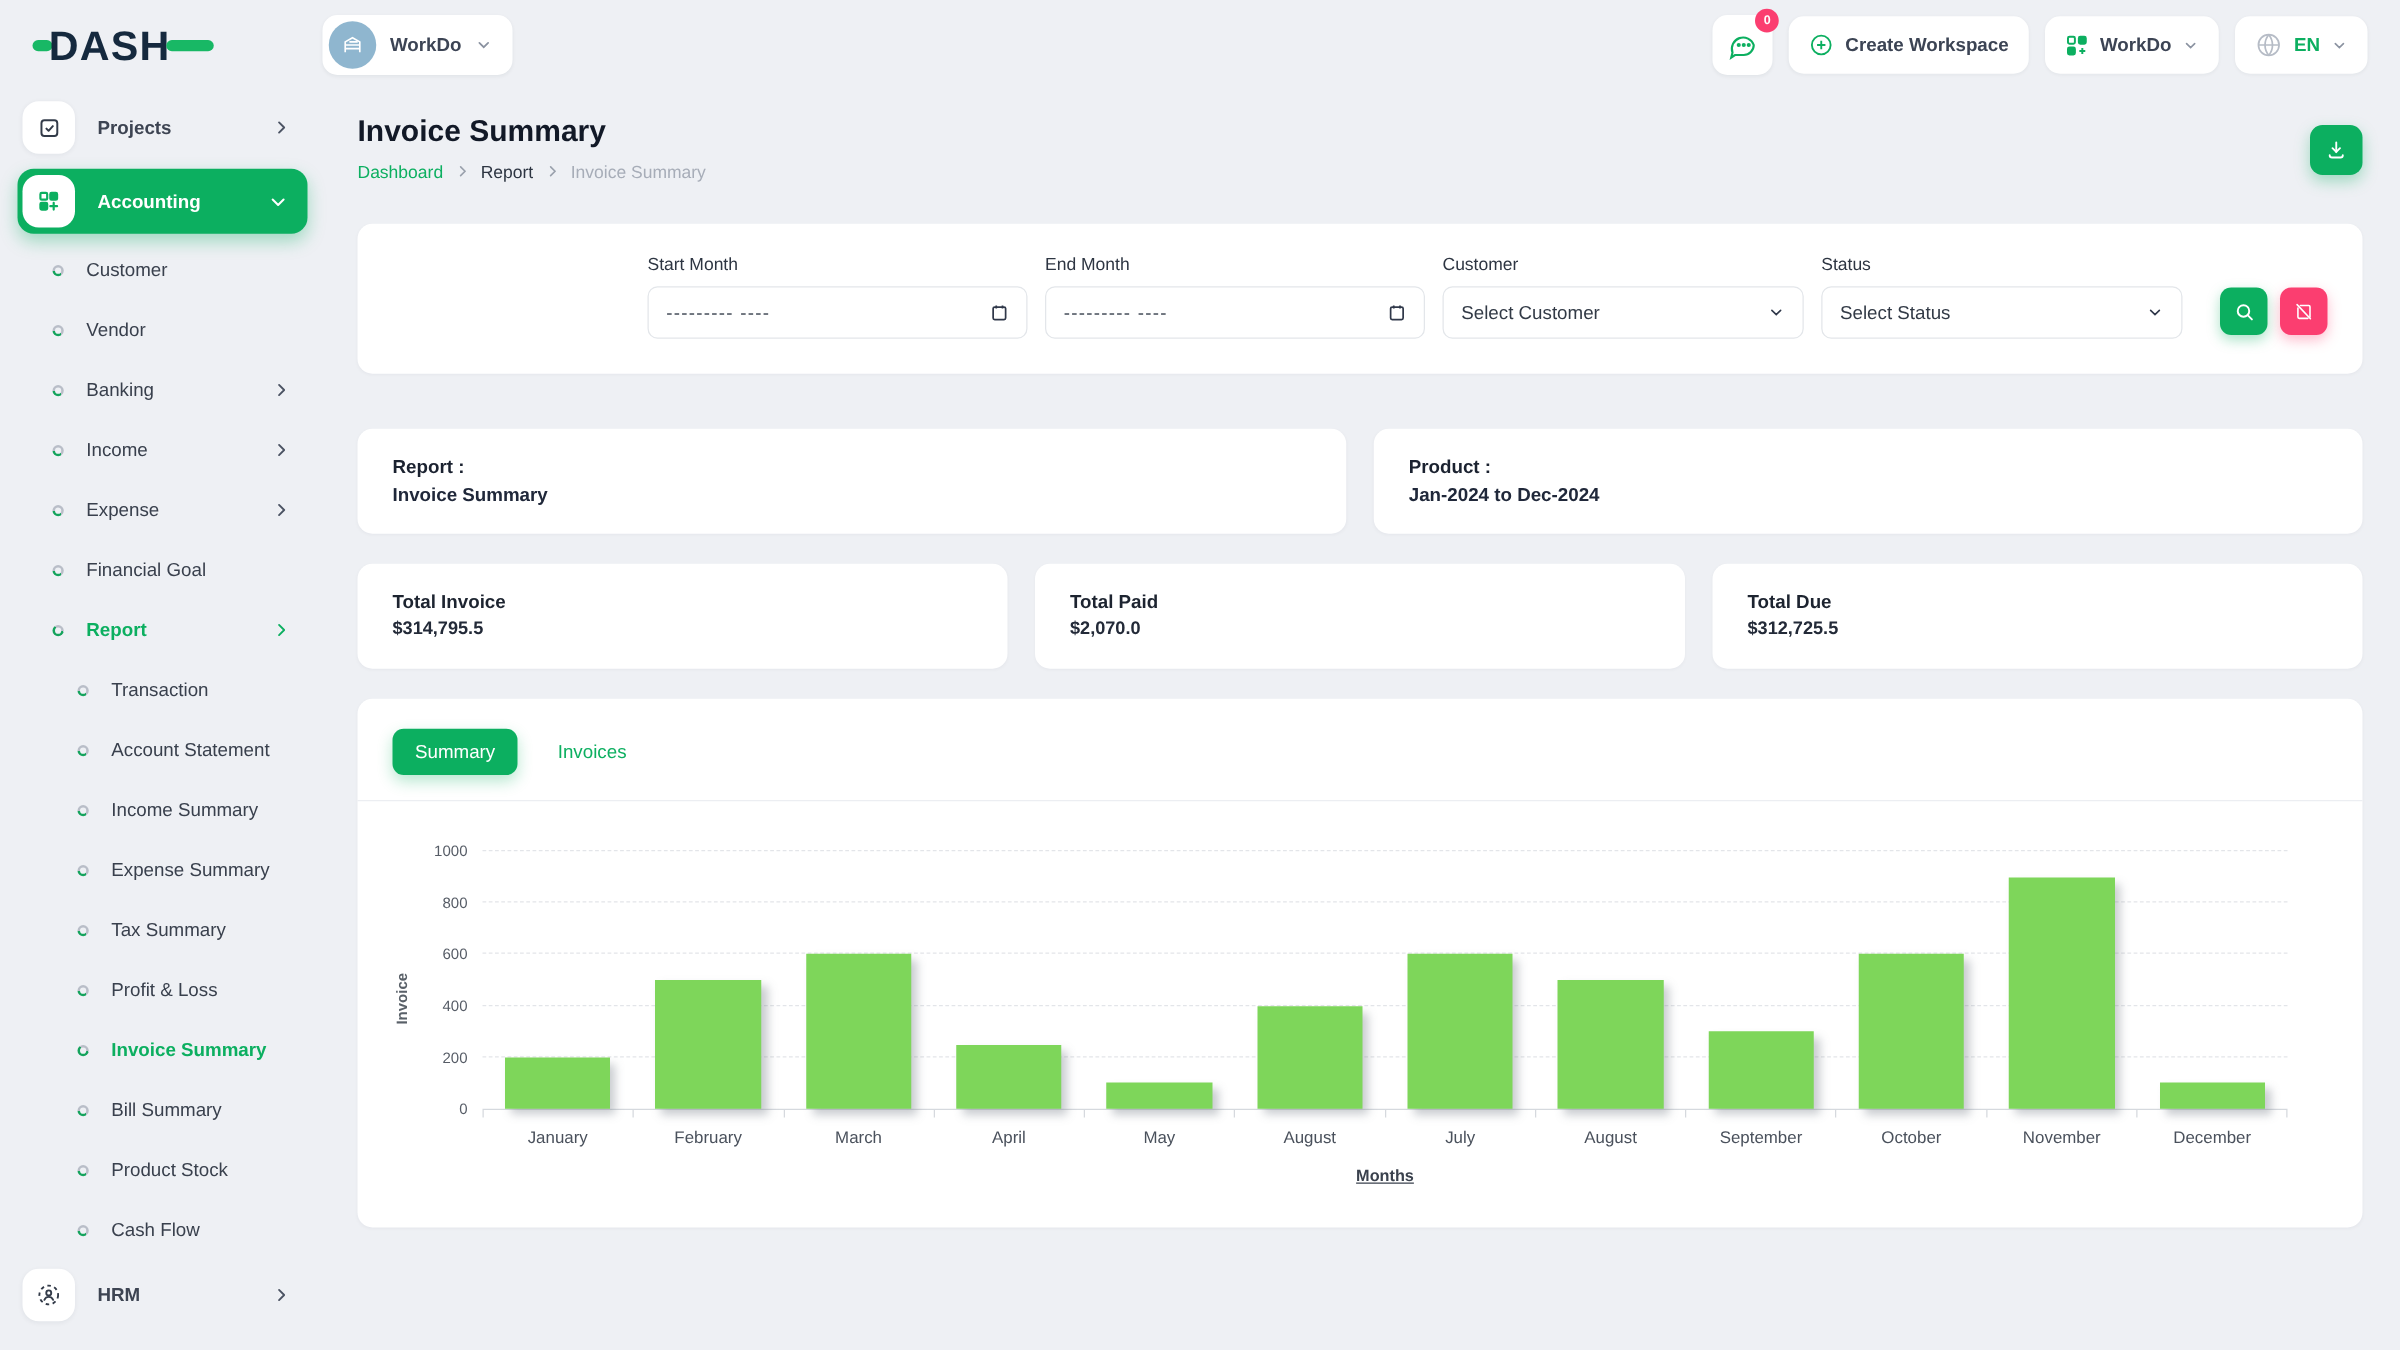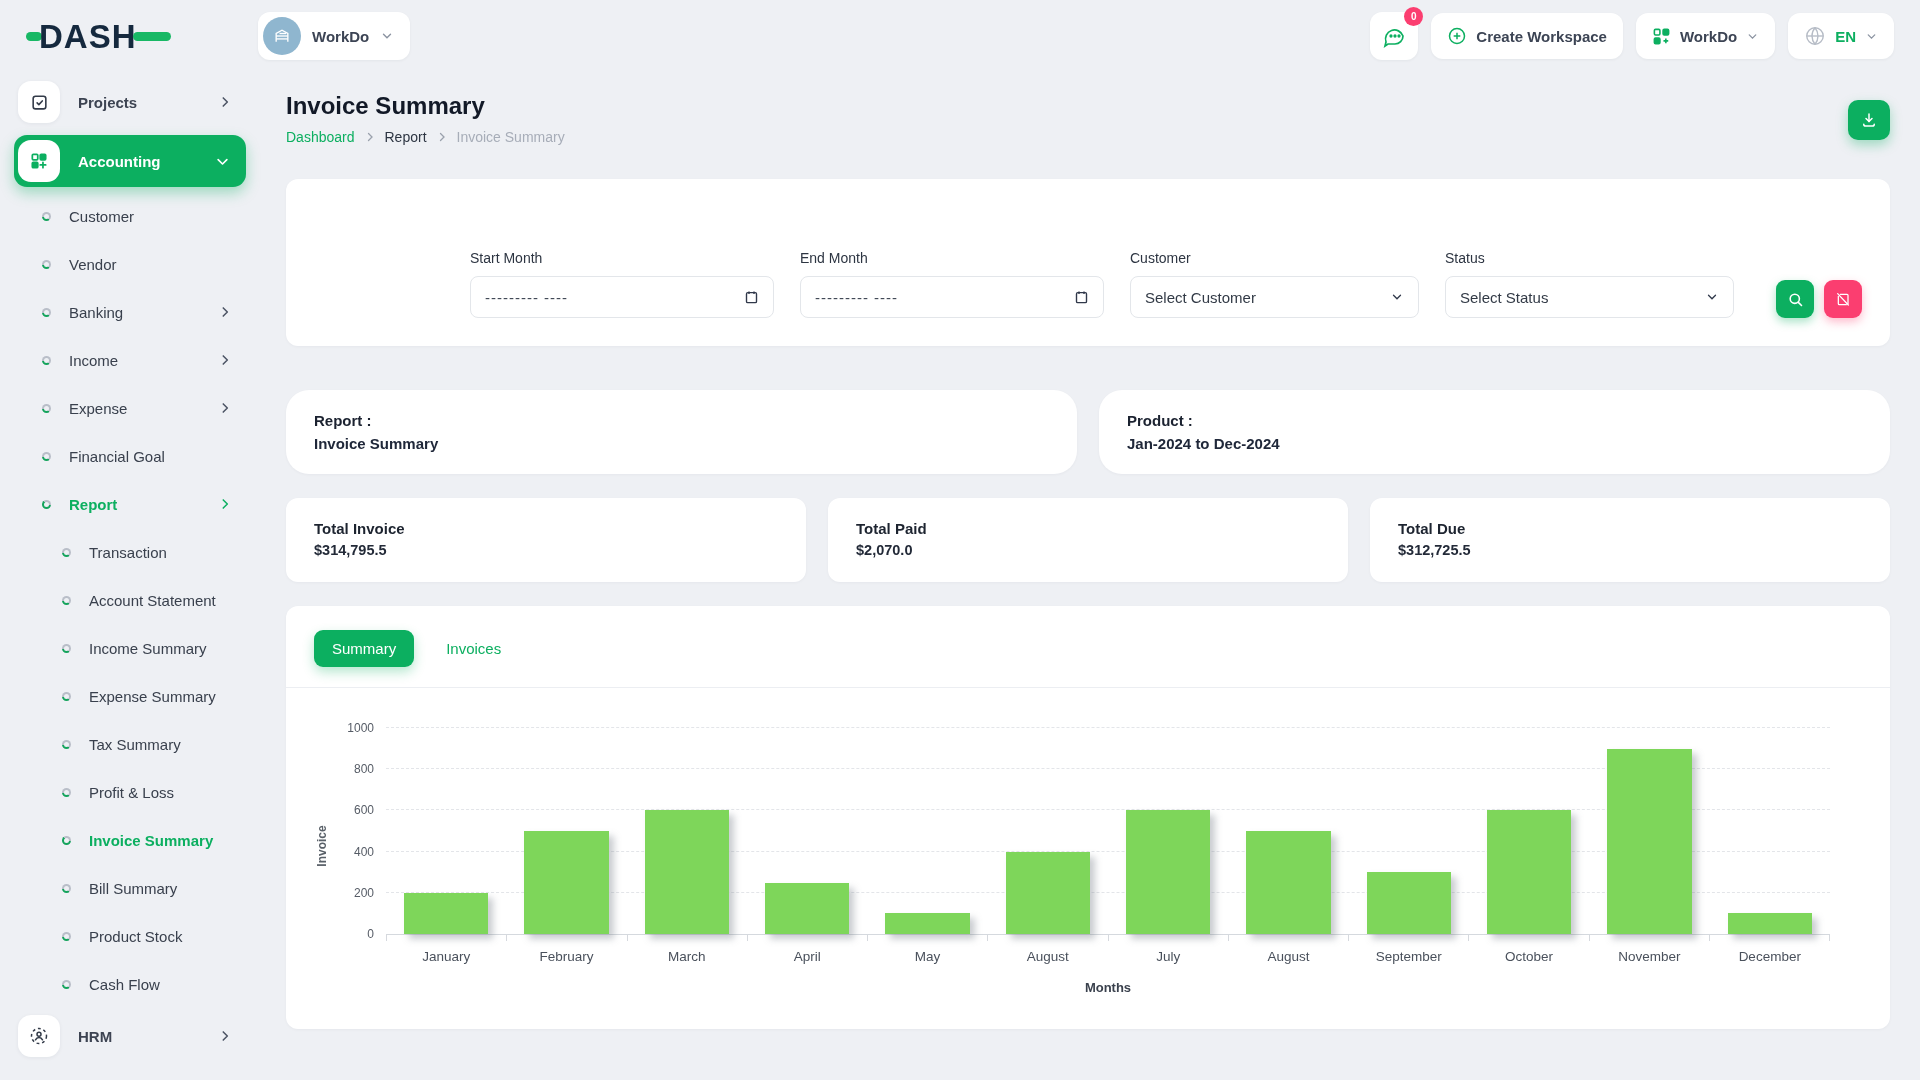--- a/index.html
+++ b/index.html
@@ -73,38 +73,38 @@
   .bc-plain { color: #2d3542; }
   .bc-muted { color: #a7adb8; }
   .dl-btn { margin-left: auto; margin-top: 8px; width: 42px; height: 40px; border-radius: 10px; border: none; cursor: pointer;
             background: var(--green); color: #fff; display: flex; align-items: center; justify-content: center;
             box-shadow: 0 5px 12px rgba(12,175,96,.35); }
 
   .card { background: #fff; border-radius: 12px; box-shadow: 0 1px 3px rgba(25,30,40,.04); }
 
   
   .filter-card { margin-top: 34px; padding: 24px 28px 28px; }
-  .filter-row { display: flex; justify-content: flex-end; align-items: flex-end; gap: 26px; margin-top: 47px; }
+  .filter-row { display: flex; justify-content: flex-end; align-items: flex-start; gap: 14px; }
   .field { display: flex; flex-direction: column; }
   .field label { font-size: 14px; color: #2d3542; margin-bottom: 10px; }
   .control { height: 42px; border: 1px solid #e3e6ea; border-radius: 8px; background: #fff;
              display: flex; align-items: center; justify-content: space-between; padding: 0 14px; cursor: pointer; }
   .month-field .control { width: 304px; }
   .month-dashes { font-size: 15px; color: #424a57; letter-spacing: 1px; }
   .select-field .control { width: 289px; font-size: 15px; color: #323a46; }
   .control .ctl-icon { color: #30384a; }
   .filter-actions { display: flex; gap: 10px; margin-left: 16px; margin-top: 27px; }
   .sq-btn { width: 38px; height: 38px; border-radius: 9px; border: none; cursor: pointer; color: #fff;
             display: flex; align-items: center; justify-content: center; }
   .sq-btn.search { background: var(--green); box-shadow: 0 4px 10px rgba(12,175,96,.35); }
   .sq-btn.reset { background: var(--pink); box-shadow: 0 4px 10px rgba(251,62,112,.35); }
 
   
   .info-row { margin-top: 44px; display: grid; grid-template-columns: 1fr 1fr; gap: 22px; }
-  .info-card { padding: 22px 28px; min-height: 84px; border-radius: 23px; }
+  .info-card { padding: 22px 28px; min-height: 84px; }
   .info-label { font-size: 15px; font-weight: 700; color: #1b2230; }
   .info-value { font-size: 15px; font-weight: 600; color: #20283a; margin-top: 6px; }
   .stat-row { margin-top: 24px; display: grid; grid-template-columns: repeat(3, 1fr); gap: 22px; }
   .stat-card { padding: 22px 28px; min-height: 84px; }
   .stat-label { font-size: 15px; font-weight: 600; color: #1d2430; }
   .stat-value { font-size: 14.5px; font-weight: 600; color: #232a38; margin-top: 5px; }
 
   
   .chart-card { margin-top: 24px; padding: 24px 0 34px; }
   .tabs { display: flex; align-items: center; gap: 14px; padding: 0 28px; }
@@ -122,21 +122,21 @@
   .bars { position: absolute; inset: 0; display: flex; align-items: flex-end; }
   .bar-slot { flex: 1; display: flex; justify-content: center; align-items: flex-end; height: 100%; }
   .bar { width: 70%; max-width: 90px; background: var(--bar); cursor: pointer;
          box-shadow: 5px 5px 7px rgba(100,110,120,.35); }
   .xticks { margin-left: 52px; height: 6px; display: flex; }
   .xticks div { flex: 1; border-right: 1px solid #d6d9de; }
   .xticks div:first-child { border-left: 1px solid #d6d9de; }
   .xlabels { margin-left: 52px; display: flex; margin-top: 8px; }
   .xlabels div { flex: 1; text-align: center; font-size: 13.5px; color: #4a515c; }
   .months-label { grid-column: 2; text-align: center; margin-top: 16px; margin-left: 52px;
-                  font-size: 13px; font-weight: 700; color: #3a414d; }
+                  font-size: 13px; font-weight: 700; color: #3a414d; text-decoration: underline; }
 </style>
 </head>
 <body style="--green: #0caf60; --pink: #fb3e70; --bar: #7ed65a;">
 
 <header class="topbar">
   <div class="logo">
     <div class="logo-mark">
       <span class="logo-pre"></span>
       <span class="logo-text">DASH</span>
       <span class="logo-post"></span>

